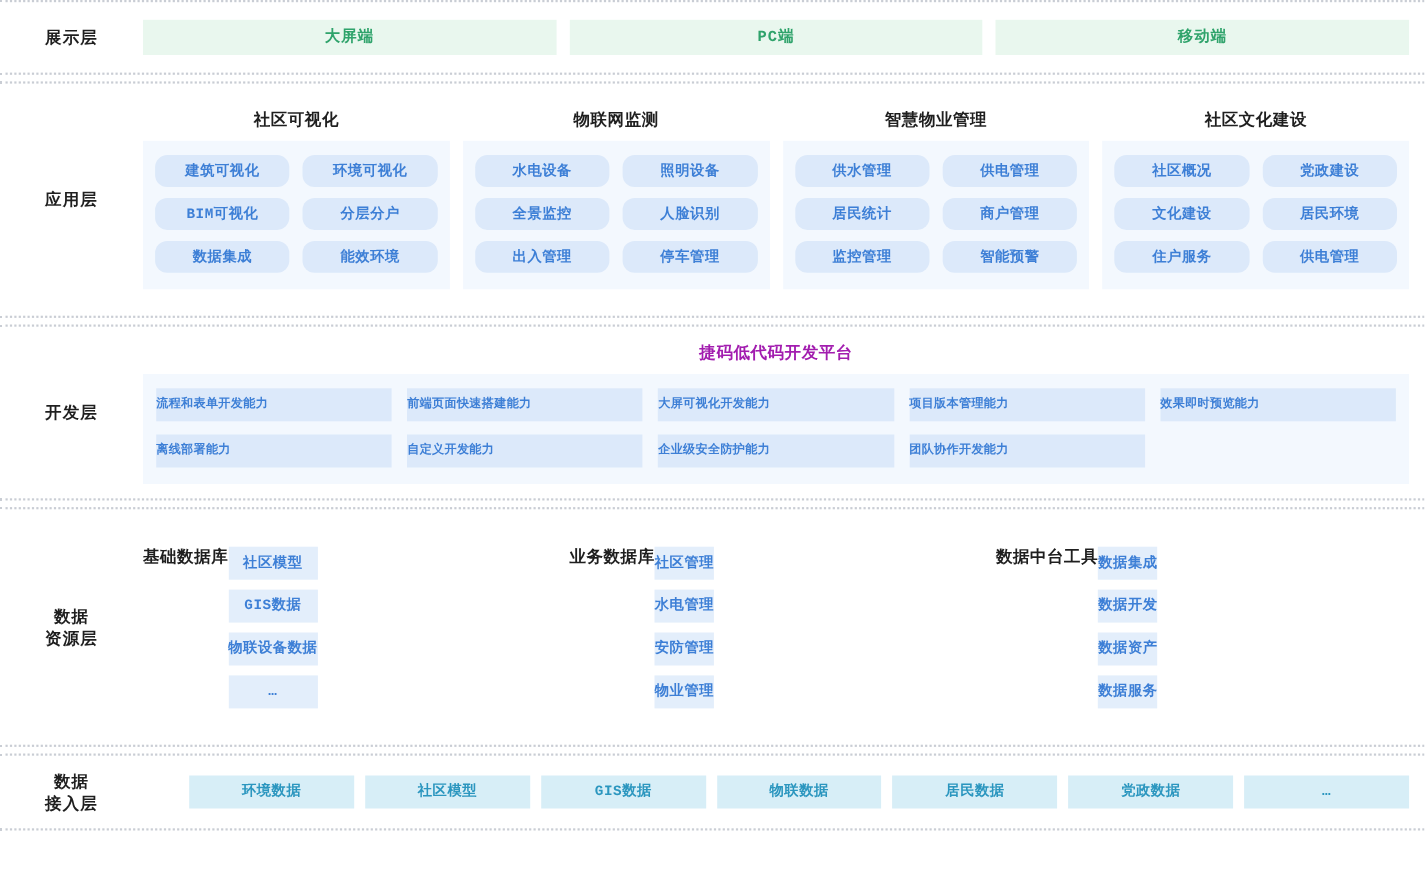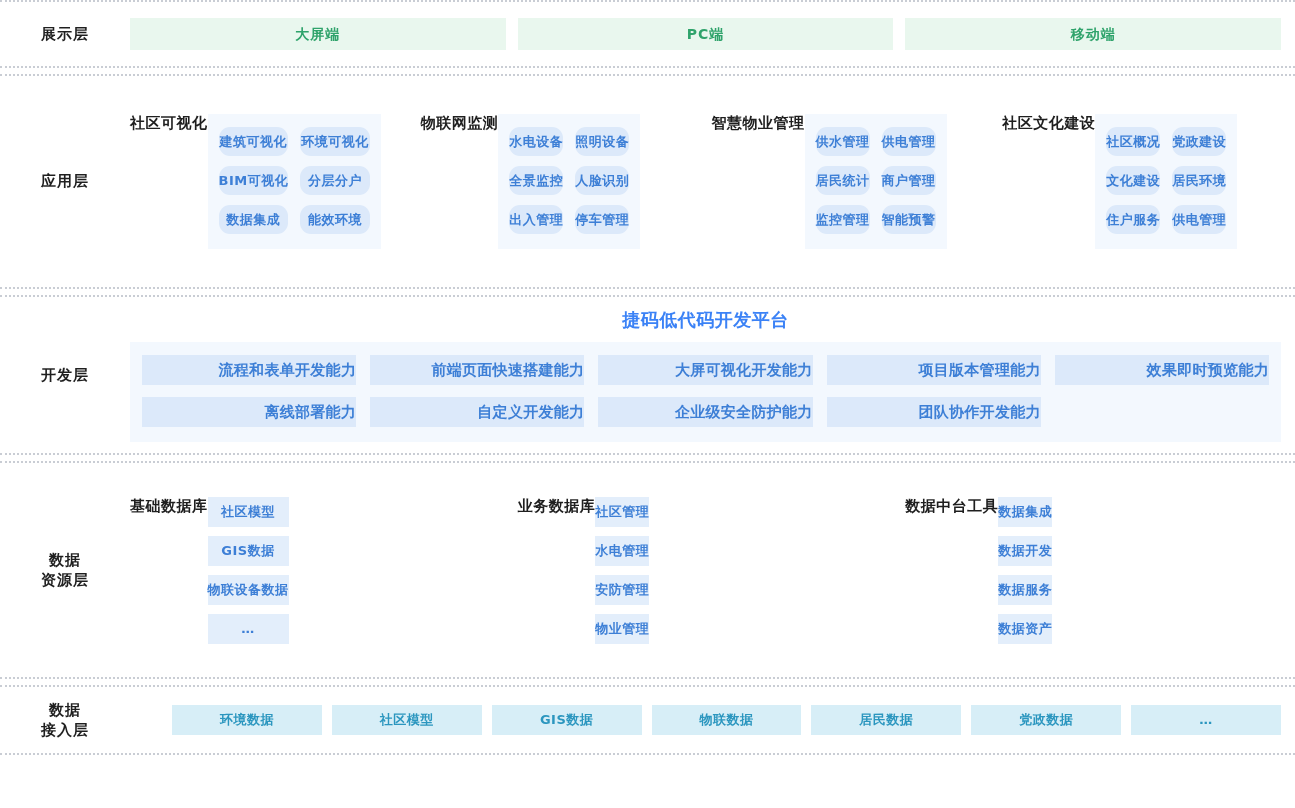--- a/index.html
+++ b/index.html
@@ -33,41 +33,42 @@
     font-weight:bold;
     color:#1f1f1f;
     line-height:1.35;
     letter-spacing:1px;
     white-space:pre-line;
   }
   .layer-body{
     flex:1 1 auto;
     padding:0 14px 0 0;
     box-sizing:border-box;
+    font-family:Liberation Mono, monospace;
   }
 
   
   .row-display{height:68px;}
   .display-row{display:flex;gap:12px;}
   .chip-green{
     flex:1 1 0;
     height:32px;
     line-height:32px;
     text-align:center;
     background:#e9f7ee;
     color:#2fa36b;
     font-size:14px;
     font-weight:bold;
     letter-spacing:1px;
   }
 
   
   .row-app{height:215px;}
   .app-groups{display:flex;gap:12px;}
-  .app-group{flex:1 1 0;display:flex;}
+  .app-group{flex:1 1 0;display:flex;flex-direction:column;justify-content:center;}
   .group-title{
     text-align:center;
     font-size:15px;
     font-weight:bold;
     color:#1f1f1f;
     margin-bottom:9px;
     letter-spacing:.5px;
   }
   .group-box{
     background:#f3f8fe;
@@ -87,40 +88,40 @@
     letter-spacing:.5px;
     white-space:nowrap;
     border-radius:11px;
   }
 
   
   .row-dev{height:160px;}
   .dev-wrap{display:flex;flex-direction:column;}
   .dev-title{
     text-align:center;
-    font-size:18px;
-    font-weight:bold;
-    color:#3b82f6;
+    font-size:15px;
+    font-weight:bold;
+    color:#a21caf;
     margin-bottom:10px;
     letter-spacing:.5px;
   }
   .dev-box{
     background:#f3f8fe;
     padding:13px 12px 15px 12px;
     display:grid;
     grid-template-columns:repeat(5,1fr);
     gap:12px 14px;
   }
   .chip-dev{
     height:30px;
     line-height:30px;
-    text-align:right;
+    text-align:left;
     background:#dce9fa;
     color:#3d7fd6;
-    font-size:15px;
+    font-size:11px;
     font-weight:bold;
     letter-spacing:.3px;
     white-space:nowrap;
   }
 
   
   .row-data{height:218px;}
   .data-groups{display:flex;gap:12px;}
   .data-group{flex:1 1 0;display:flex;flex-direction:row;}
   .data-list{display:flex;flex-direction:column;gap:9px;}
@@ -267,22 +268,22 @@
             <div class="chip-wide">安防管理</div>
             <div class="chip-wide">物业管理</div>
           </div>
         </div>
 
         <div class="data-group">
           <div class="group-title">数据中台工具</div>
           <div class="data-list">
             <div class="chip-wide">数据集成</div>
             <div class="chip-wide">数据开发</div>
+            <div class="chip-wide">数据资产</div>
             <div class="chip-wide">数据服务</div>
-            <div class="chip-wide">数据资产</div>
           </div>
         </div>
 
       </div>
     </div>
   </div>
 
   <div class="layer row-access">
     <div class="layer-label">数据
 接入层</div>

